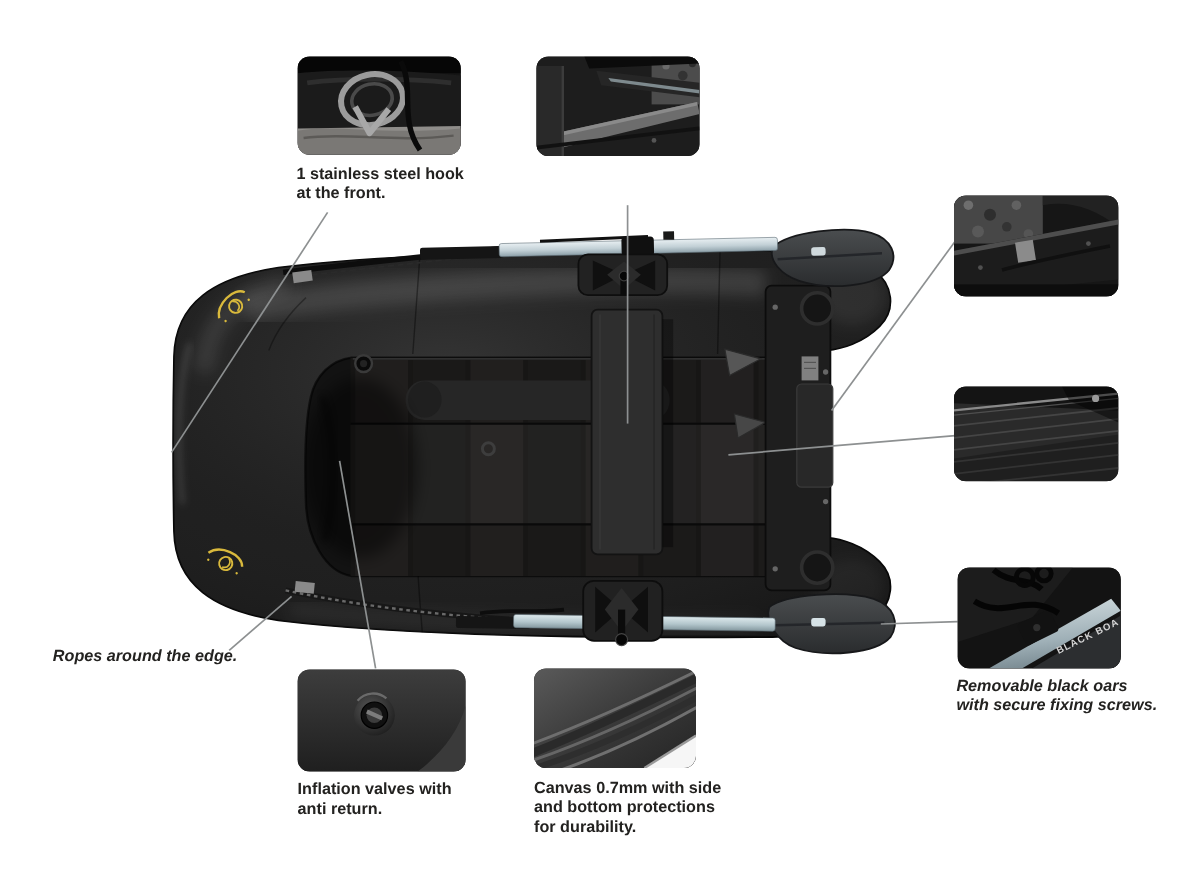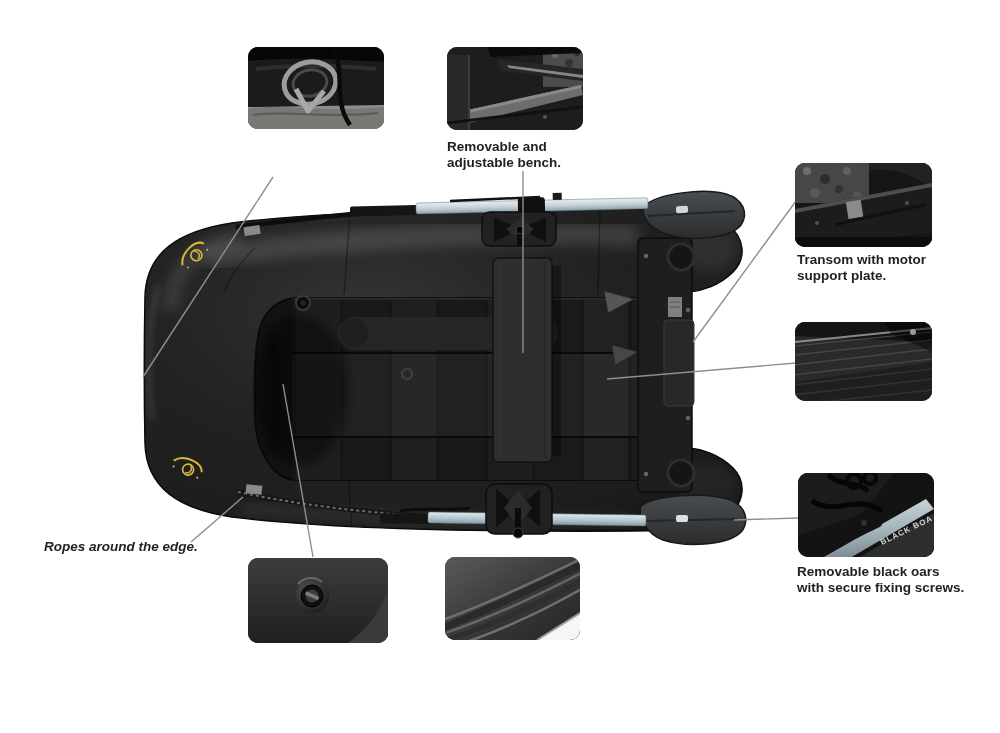--- a/index.html
+++ b/index.html
@@ -15,21 +15,21 @@
   
   #thumb-hook{left:248px;top:47px;width:136px;height:82px;}
   #label-hook{left:247px;top:137px;}
   #thumb-bench{left:447px;top:47px;width:136px;height:83px;}
   #label-bench{left:447px;top:139px;}
   #thumb-transom{left:795px;top:163px;width:137px;height:84px;}
   #label-transom{left:797px;top:252px;}
   #thumb-floor{left:795px;top:322px;width:137px;height:79px;}
   #label-floor{left:797px;top:406px;}
   #thumb-oars{left:798px;top:473px;width:136px;height:84px;}
-  #label-oars{left:797px;top:564px;}
+  #label-oars{left:797px;top:564px;font-style:italic;}
   #label-ropes{left:44px;top:539px;font-style:italic;}
   #thumb-valves{left:248px;top:558px;width:140px;height:85px;}
   #label-valves{left:248px;top:650px;}
   #thumb-canvas{left:445px;top:557px;width:135px;height:83px;}
   #label-canvas{left:445px;top:649px;}
 </style>
 </head>
 <body>
 
 <div class="stage">
@@ -229,42 +229,42 @@
       <path d="M0,62 C30,56 70,66 136,60 L136,82 L0,82 Z" fill="#7a7875"></path>
       <path d="M5,68 C40,63 80,72 130,66" stroke="#5c5a57" stroke-width="2" fill="none"></path>
       <path d="M0,14 C40,10 100,12 136,16 L136,58 L0,60 Z" fill="#1b1b1b"></path>
       <path d="M8,22 C40,18 90,18 128,22" stroke="#2e2e2e" stroke-width="4" fill="none"></path>
       <ellipse cx="62" cy="36" rx="26" ry="21" fill="none" stroke="#9c9c9c" stroke-width="5" transform="rotate(-12 62 36)"></ellipse>
       <ellipse cx="62" cy="36" rx="17" ry="13" fill="none" stroke="#4a4a4a" stroke-width="3" transform="rotate(-12 62 36)"></ellipse>
       <path d="M48,42 L60,64 L76,44" stroke="#a8a8a8" stroke-width="5" fill="none" stroke-linejoin="round"></path>
       <path d="M86,4 C98,28 84,52 102,78" stroke="#0a0a0a" stroke-width="4.5" fill="none"></path>
     </svg>
   </div>
+  <div class="callout-label" id="label-hook">1 stainless steel hook
+at the front.</div>
 
   <div class="thumb" id="thumb-bench">
     <svg viewBox="0 0 136 83">
       <rect width="136" height="83" fill="#1d1d1d"></rect>
       <rect x="96" y="0" width="40" height="40" fill="#4c4c4c"></rect>
       <circle cx="108" cy="8" r="3" fill="#6b6b6b"></circle>
         <circle cx="122" cy="16" r="4" fill="#333"></circle>
       <circle cx="116" cy="28" r="3" fill="#5e5e5e"></circle>
         <circle cx="130" cy="6" r="3" fill="#2c2c2c"></circle>
       <polygon points="40,0 136,0 136,6 44,10" fill="#0b0b0b"></polygon>
       <polygon points="50,12 136,22 136,34 54,24" fill="#262626"></polygon>
       <polygon points="60,18 136,28 136,31 62,21" fill="#7e8a8e"></polygon>
       <polygon points="16,64 134,38 136,48 22,76" fill="#6d6d6d"></polygon>
       <polygon points="16,64 134,38 134,41 17,67" fill="#8a8a8a"></polygon>
       <rect x="0" y="8" width="22" height="75" fill="#292929"></rect>
       <line x1="22" y1="8" x2="22" y2="83" stroke="#3c3c3c" stroke-width="2"></line>
       <path d="M0,76 L136,60" stroke="#111" stroke-width="3"></path>
       <circle cx="98" cy="70" r="2" fill="#555"></circle>
     </svg>
   </div>
-  <div class="callout-label" id="label-bench">Removable and
-adjustable bench.</div>
 
   <div class="thumb" id="thumb-transom">
     <svg viewBox="0 0 137 84">
       <rect width="137" height="84" fill="#161616"></rect>
       <rect x="0" y="0" width="74" height="40" fill="#474747"></rect>
       <circle cx="12" cy="8" r="4" fill="#6e6e6e"></circle>
         <circle cx="30" cy="16" r="5" fill="#2e2e2e"></circle>
       <circle cx="52" cy="8" r="4" fill="#616161"></circle>
         <circle cx="20" cy="30" r="5" fill="#595959"></circle>
       <circle cx="44" cy="26" r="4" fill="#333"></circle>
@@ -272,22 +272,20 @@
       <path d="M74,0 L137,0 L137,26 C116,10 96,4 74,8 Z" fill="#222"></path>
       <polygon points="0,46 137,20 137,70 0,84" fill="#1c1c1c"></polygon>
       <polygon points="0,46 137,20 137,24 0,50" fill="#4e4e4e"></polygon>
       <rect x="52" y="38" width="15" height="17" fill="#8b8b8b" transform="rotate(-9 59 46)"></rect>
       <circle cx="22" cy="60" r="2" fill="#505050"></circle>
         <circle cx="112" cy="40" r="2" fill="#505050"></circle>
       <path d="M40,62 C70,54 100,48 130,42" stroke="#101010" stroke-width="3" fill="none"></path>
       <rect x="0" y="74" width="137" height="10" fill="#0d0d0d"></rect>
     </svg>
   </div>
-  <div class="callout-label" id="label-transom">Transom with motor
-support plate.</div>
 
   <div class="thumb" id="thumb-floor">
     <svg viewBox="0 0 137 79">
       <rect width="137" height="79" fill="#2a2a2a"></rect>
       <polygon points="0,0 137,0 137,20 0,14" fill="#141414"></polygon>
       <line x1="0" y1="20" x2="137" y2="6" stroke="#8a8a8a" stroke-width="2"></line>
       <line x1="0" y1="24" x2="137" y2="10" stroke="#4f4f4f" stroke-width="1"></line>
       <g stroke="#454545" stroke-width="1.5">
         <line x1="-10" y1="34" x2="137" y2="18"></line>
         <line x1="-10" y1="44" x2="137" y2="27"></line>
@@ -343,20 +341,22 @@
       </defs>
       <rect width="140" height="85" fill="url(#valveBg)"></rect>
       <path d="M100,85 C120,70 134,52 140,30 L140,85 Z" fill="#3a3a3a"></path>
       <circle cx="64" cy="38" r="17" fill="url(#valveR)"></circle>
       <circle cx="64" cy="38" r="11" fill="#101010" stroke="#000" stroke-width="1"></circle>
       <circle cx="64" cy="38" r="6.5" fill="#3c3c3c"></circle>
       <rect x="57" y="36" width="14" height="3.5" fill="#7d7d7d" transform="rotate(24 64 38)"></rect>
       <path d="M50,26 A17,17 0 0 1 74,24" stroke="#6a6a6a" stroke-width="2" fill="none"></path>
     </svg>
   </div>
+  <div class="callout-label" id="label-valves">Inflation valves with
+anti return.</div>
 
   <div class="thumb" id="thumb-canvas">
     <svg viewBox="0 0 135 83">
       <defs>
         <linearGradient id="canvasBg" x1="0" y1="0" x2="1" y2="1">
           <stop offset="0" stop-color="#5a5a5a"></stop>
             <stop offset="0.5" stop-color="#3a3a3a"></stop>
             <stop offset="1" stop-color="#242424"></stop>
         </linearGradient>
       </defs>
@@ -365,14 +365,17 @@
         <path d="M-5,72 Q55,48 140,6" stroke="#2a2a2a" stroke-width="7"></path>
         <path d="M-5,64 Q55,42 140,0" stroke="#6e6e6e" stroke-width="2.5"></path>
         <path d="M-5,78 Q60,56 140,14" stroke="#666" stroke-width="2.5"></path>
         <path d="M-5,85 Q62,64 140,22" stroke="#2e2e2e" stroke-width="5"></path>
         <path d="M0,92 Q66,72 140,30" stroke="#707070" stroke-width="2.5"></path>
       </g>
       <polygon points="92,83 135,56 135,83" fill="#f6f6f6"></polygon>
       <path d="M92,83 L135,56" stroke="#9a9a9a" stroke-width="2"></path>
     </svg>
   </div>
+  <div class="callout-label" id="label-canvas">Canvas 0.7mm with side
+and bottom protections
+for durability.</div>
 
 </div>
 
 </body></html>

